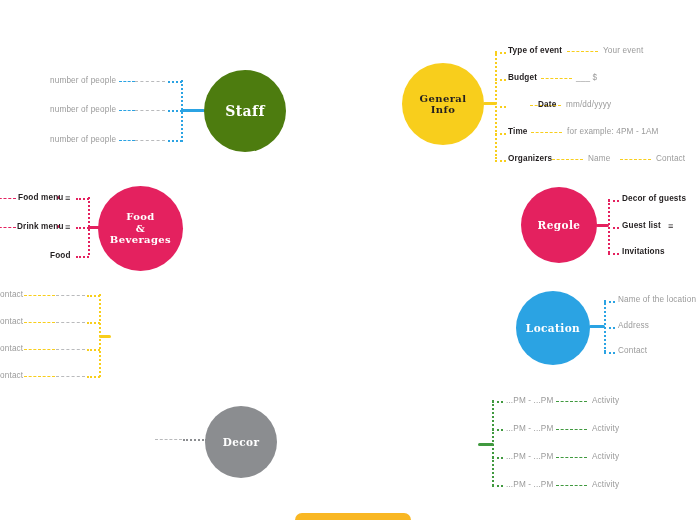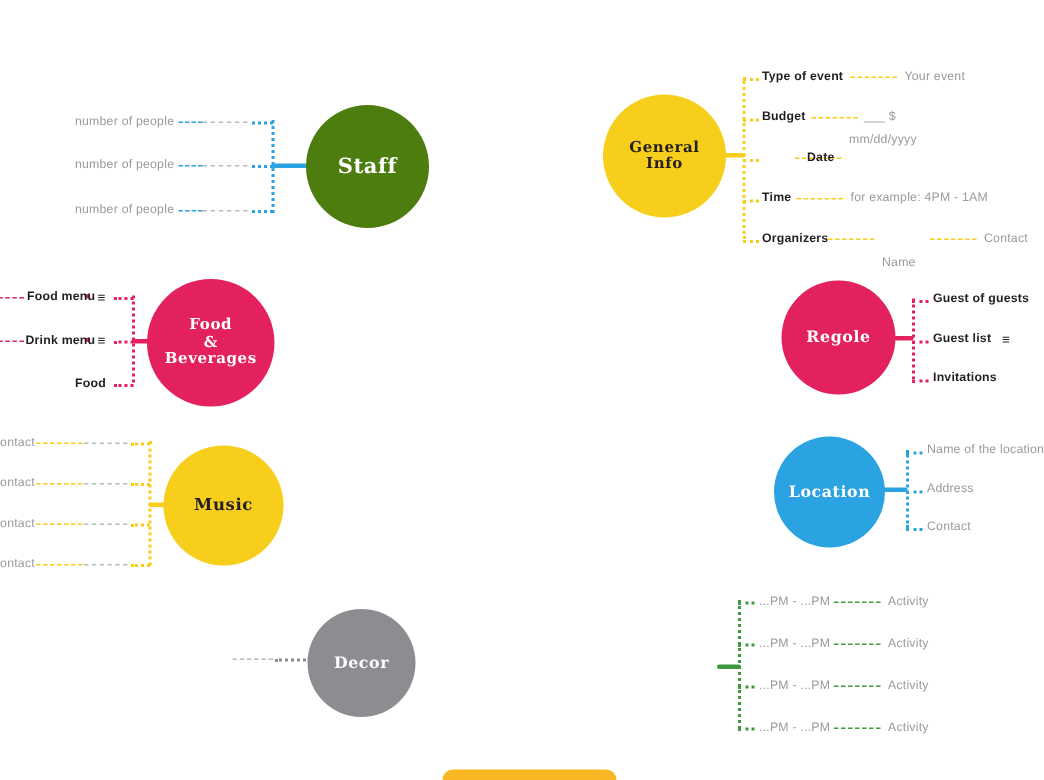--- a/index.html
+++ b/index.html
@@ -143,23 +143,20 @@
 
   <div class="hline dotted" style="left:76px; top:227px; width:13px; border-color:#E4215F;"></div>
   <div class="listicon" style="left:65px; top:223px;">≡</div>
   <div class="dot" style="left:57px; top:225px; background:#E4215F;"></div>
   <div class="leaf bold" style="left:17px; top:222px;">Drink menu</div>
   <div class="hline" style="left:-6px; top:227px; width:22px; border-color:#E4215F;"></div>
 
   <div class="hline dotted" style="left:76px; top:256px; width:13px; border-color:#E4215F;"></div>
   <div class="leaf bold" style="left:50px; top:251px;">Food</div>
 
-  <div class="node" style="left:109px; top:297px; width:80px; height:80px; background:#F8CE1C; color:#231f20; font-size:11px;">
-    <span class="node-label">Music</span>
-  </div>
   <div class="vline" style="left:99px; top:294px; height:83px; border-color:#F8CE1C;"></div>
   <div class="solid-stub" style="left:99px; top:335px; width:12px; background:#F8CE1C;"></div>
 
   <div class="hline dotted" style="left:87px; top:295px; width:13px; border-color:#F8CE1C;"></div>
   <div class="hline" style="left:56px; top:295px; width:29px; border-color:#b9babc;"></div>
   <div class="hline" style="left:24px; top:295px; width:31px; border-color:#F8CE1C;"></div>
   <div class="leaf grey" style="left:-6px; top:290px;">Contact</div>
 
   <div class="hline dotted" style="left:87px; top:322px; width:13px; border-color:#F8CE1C;"></div>
   <div class="hline" style="left:56px; top:322px; width:29px; border-color:#b9babc;"></div>
@@ -195,42 +192,42 @@
   <div class="leaf grey" style="left:603px; top:46px;">Your event</div>
 
   <div class="hline dotted" style="left:495px; top:79px; width:11px; border-color:#F8CE1C;"></div>
   <div class="leaf bold" style="left:508px; top:73px;">Budget</div>
   <div class="hline" style="left:541px; top:78px; width:31px; border-color:#F8CE1C;"></div>
   <div class="leaf grey" style="left:576px; top:73px;">___ $</div>
 
   <div class="hline dotted" style="left:495px; top:106px; width:11px; border-color:#F8CE1C;"></div>
   <div class="leaf bold" style="left:538px; top:100px;">Date</div>
   <div class="hline" style="left:530px; top:105px; width:31px; border-color:#F8CE1C;"></div>
-  <div class="leaf grey" style="left:566px; top:88px;">mm/dd/yyyy</div>
+  <div class="leaf grey" style="left:566px; top:100px;">mm/dd/yyyy</div>
 
   <div class="hline dotted" style="left:495px; top:133px; width:11px; border-color:#F8CE1C;"></div>
   <div class="leaf bold" style="left:508px; top:127px;">Time</div>
   <div class="hline" style="left:531px; top:132px; width:31px; border-color:#F8CE1C;"></div>
   <div class="leaf grey" style="left:567px; top:127px;">for example: 4PM - 1AM</div>
 
   <div class="hline dotted" style="left:495px; top:160px; width:11px; border-color:#F8CE1C;"></div>
   <div class="leaf bold" style="left:508px; top:154px;">Organizers</div>
   <div class="hline" style="left:552px; top:159px; width:31px; border-color:#F8CE1C;"></div>
-  <div class="leaf grey" style="left:588px; top:170px;">Name</div>
+  <div class="leaf grey" style="left:588px; top:154px;">Name</div>
   <div class="hline" style="left:620px; top:159px; width:31px; border-color:#F8CE1C;"></div>
   <div class="leaf grey" style="left:656px; top:154px;">Contact</div>
 
   <div class="node" style="left:521px; top:187px; width:76px; height:76px; background:#E4215F; color:#ffffff; font-size:10.5px;">
     <span class="node-label">Regole</span>
   </div>
   <div class="vline" style="left:608px; top:199px; height:54px; border-color:#E4215F;"></div>
   <div class="solid-stub" style="left:596px; top:224px; width:13px; background:#E4215F;"></div>
 
   <div class="hline dotted" style="left:608px; top:200px; width:11px; border-color:#E4215F;"></div>
-  <div class="leaf bold" style="left:622px; top:194px;">Guest of guests</div>
+  <div class="leaf bold" style="left:622px; top:194px;">Decor of guests</div>
 
   <div class="hline dotted" style="left:608px; top:227px; width:11px; border-color:#E4215F;"></div>
   <div class="leaf bold" style="left:622px; top:221px;">Guest list</div>
   <div class="listicon" style="left:668px; top:222px;">≡</div>
 
   <div class="hline dotted" style="left:608px; top:253px; width:11px; border-color:#E4215F;"></div>
   <div class="leaf bold" style="left:622px; top:247px;">Invitations</div>
 
   <div class="node" style="left:516px; top:291px; width:74px; height:74px; background:#2BA3E3; color:#ffffff; font-size:10.5px;">
     <span class="node-label">Location</span>

